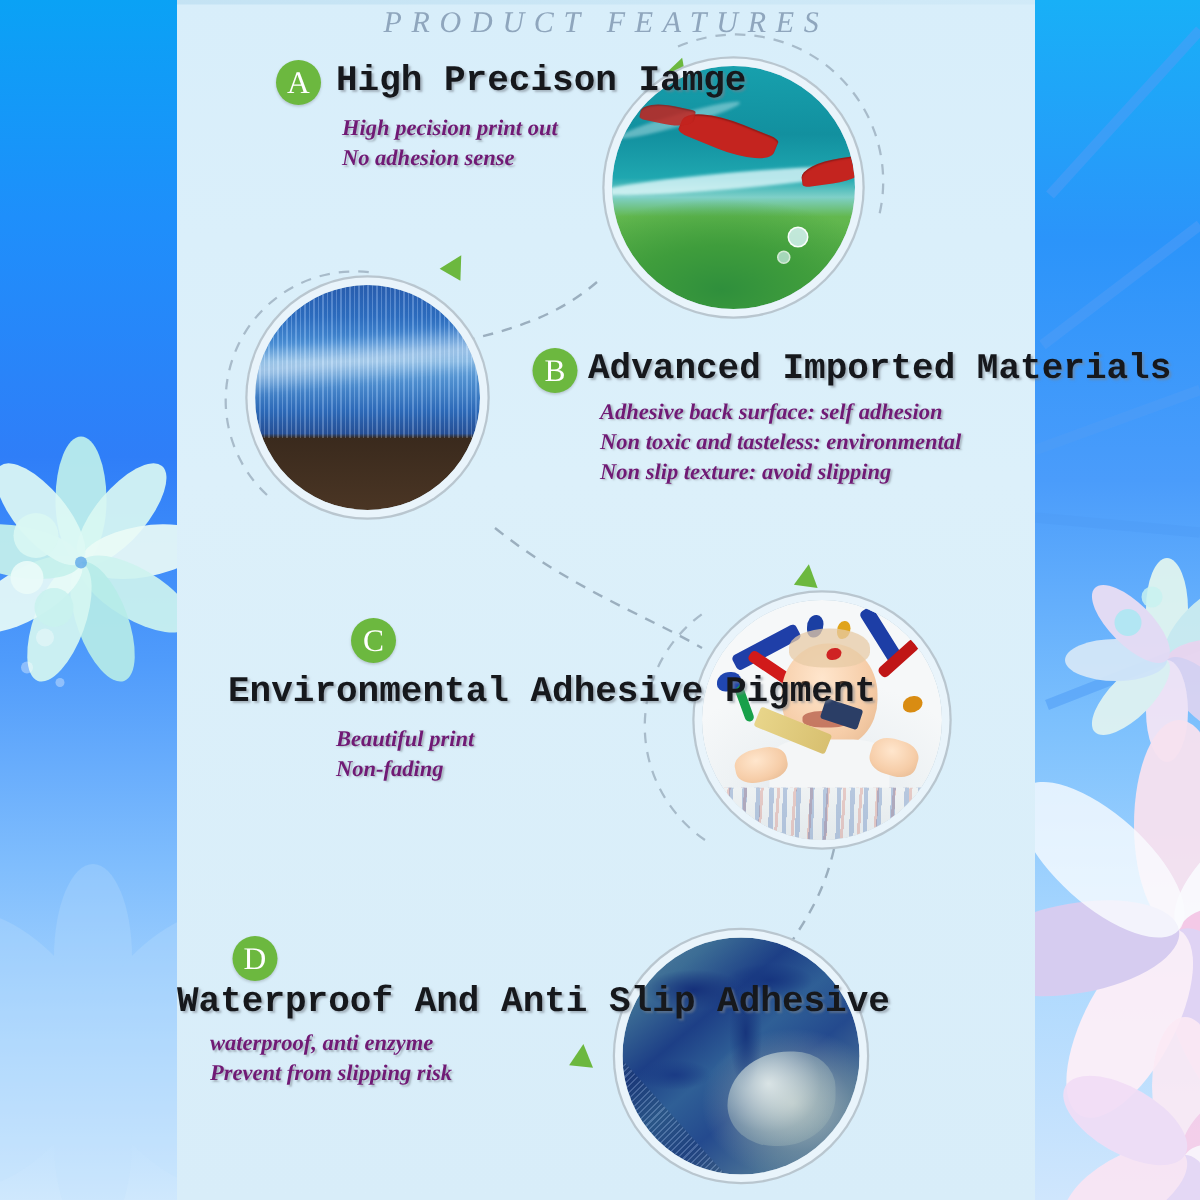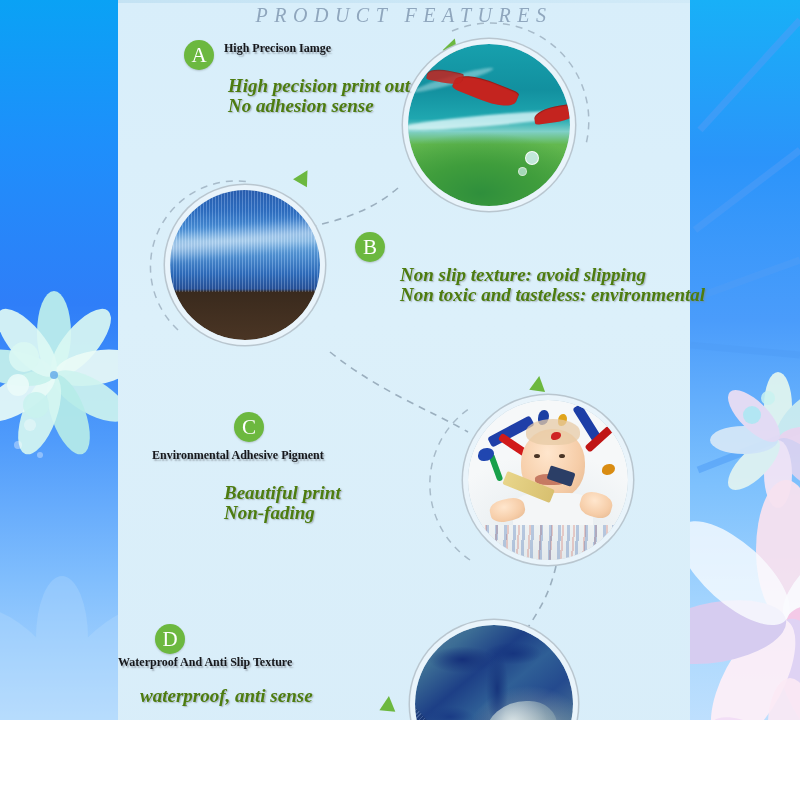--- a/index.html
+++ b/index.html
@@ -1,17 +1,17 @@
 <!DOCTYPE html>
 <html><head>
 <meta charset="utf-8">
 <style>
   html,body{margin:0;padding:0;background:#fff;}
   body{width:800px;height:800px;overflow:hidden;font-family:"Liberation Serif",serif;}
-  #stage{position:relative;width:800px;height:720px;overflow:hidden;background:#d6ecf8;}
+  #stage{position:relative;width:800px;height:800px;overflow:hidden;background:#d6ecf8;}
 
   
   .band{position:absolute;top:0;height:800px;overflow:hidden;}
   #band-left{left:0;width:118px;
     background:linear-gradient(180deg,#0aa2f5 0%,#1e8ffb 18%,#2f7ef8 38%,#4f9bfb 55%,#7fbdfd 72%,#a9d5fe 86%,#cfe8fd 100%);}
   #band-right{right:0;width:110px;
     background:linear-gradient(180deg,#18b0f7 0%,#2b94fa 20%,#4a9cfb 40%,#7cc0fd 60%,#a9d7fe 78%,#cfe6fd 100%);}
   .band svg{position:absolute;display:block;}
 
   
@@ -80,25 +80,25 @@
     border-radius:60% 40% 55% 45%;
     background:radial-gradient(ellipse at 38% 34%,rgba(235,243,240,.85) 0%,rgba(176,196,194,.45) 55%,rgba(120,150,155,.15) 100%);}
 
   
   .badge{position:absolute;width:30px;height:30px;border-radius:50%;
     background:#6cb83f;color:#ffffff;display:flex;align-items:center;justify-content:center;
     font-family:"Liberation Serif",serif;font-size:21px;line-height:1;
     box-shadow:0 1px 2px rgba(0,0,0,.18);}
 
   
-  .head{position:absolute;font-family:Liberation Serif, serif;font-weight:700;
-    font-size:12px;color:#16181c;white-space:nowrap;
+  .head{position:absolute;font-family:Liberation Mono, monospace;font-weight:700;
+    font-size:24px;color:#16181c;white-space:nowrap;
     text-shadow:1.5px 1.5px 1.5px rgba(120,130,140,.55);}
   .body{position:absolute;font-family:"Liberation Serif",serif;font-style:italic;
-    font-weight:700;font-size:19px;line-height:20px;color:#4d7c0f;
+    font-weight:700;font-size:15px;line-height:20px;color:#701a75;
     text-shadow:1.3px 1.3px 1.3px rgba(120,130,140,.5);white-space:nowrap;}
 
   #badge-a{left:184px;top:40px;}  #head-a{left:224px;top:41px;}
   #body-a{left:228px;top:76px;}
   #badge-b{left:355px;top:232px;} #head-b{left:392px;top:233px;}
   #body-b{left:400px;top:265px;}
   #badge-c{left:234px;top:412px;} #head-c{left:152px;top:448px;}
   #body-c{left:224px;top:483px;}
   #badge-d{left:155px;top:624px;} #head-d{left:118px;top:655px;}
   #body-d{left:140px;top:686px;}
@@ -280,31 +280,34 @@
   </div>
 
   <div class="badge" id="badge-a">A</div>
   <div class="head" id="head-a">High Precison Iamge</div>
   <div class="body" id="body-a">
     <div>High pecision print out</div>
     <div>No adhesion sense</div>
   </div>
 
   <div class="badge" id="badge-b">B</div>
+  <div class="head" id="head-b">Advanced Imported Materials</div>
   <div class="body" id="body-b">
+    <div>Adhesive back surface: self adhesion</div>
+    <div>Non toxic and tasteless: environmental</div>
     <div>Non slip texture: avoid slipping</div>
-    <div>Non toxic and tasteless: environmental</div>
   </div>
 
   <div class="badge" id="badge-c">C</div>
   <div class="head" id="head-c">Environmental Adhesive Pigment</div>
   <div class="body" id="body-c">
     <div>Beautiful print</div>
     <div>Non-fading</div>
   </div>
 
   <div class="badge" id="badge-d">D</div>
-  <div class="head" id="head-d">Waterproof And Anti Slip Texture</div>
+  <div class="head" id="head-d">Waterproof And Anti Slip Adhesive</div>
   <div class="body" id="body-d">
-    <div>waterproof, anti sense</div>
+    <div>waterproof, anti enzyme</div>
+    <div>Prevent from slipping risk</div>
   </div>
 
 </div>
 
 </body></html>

